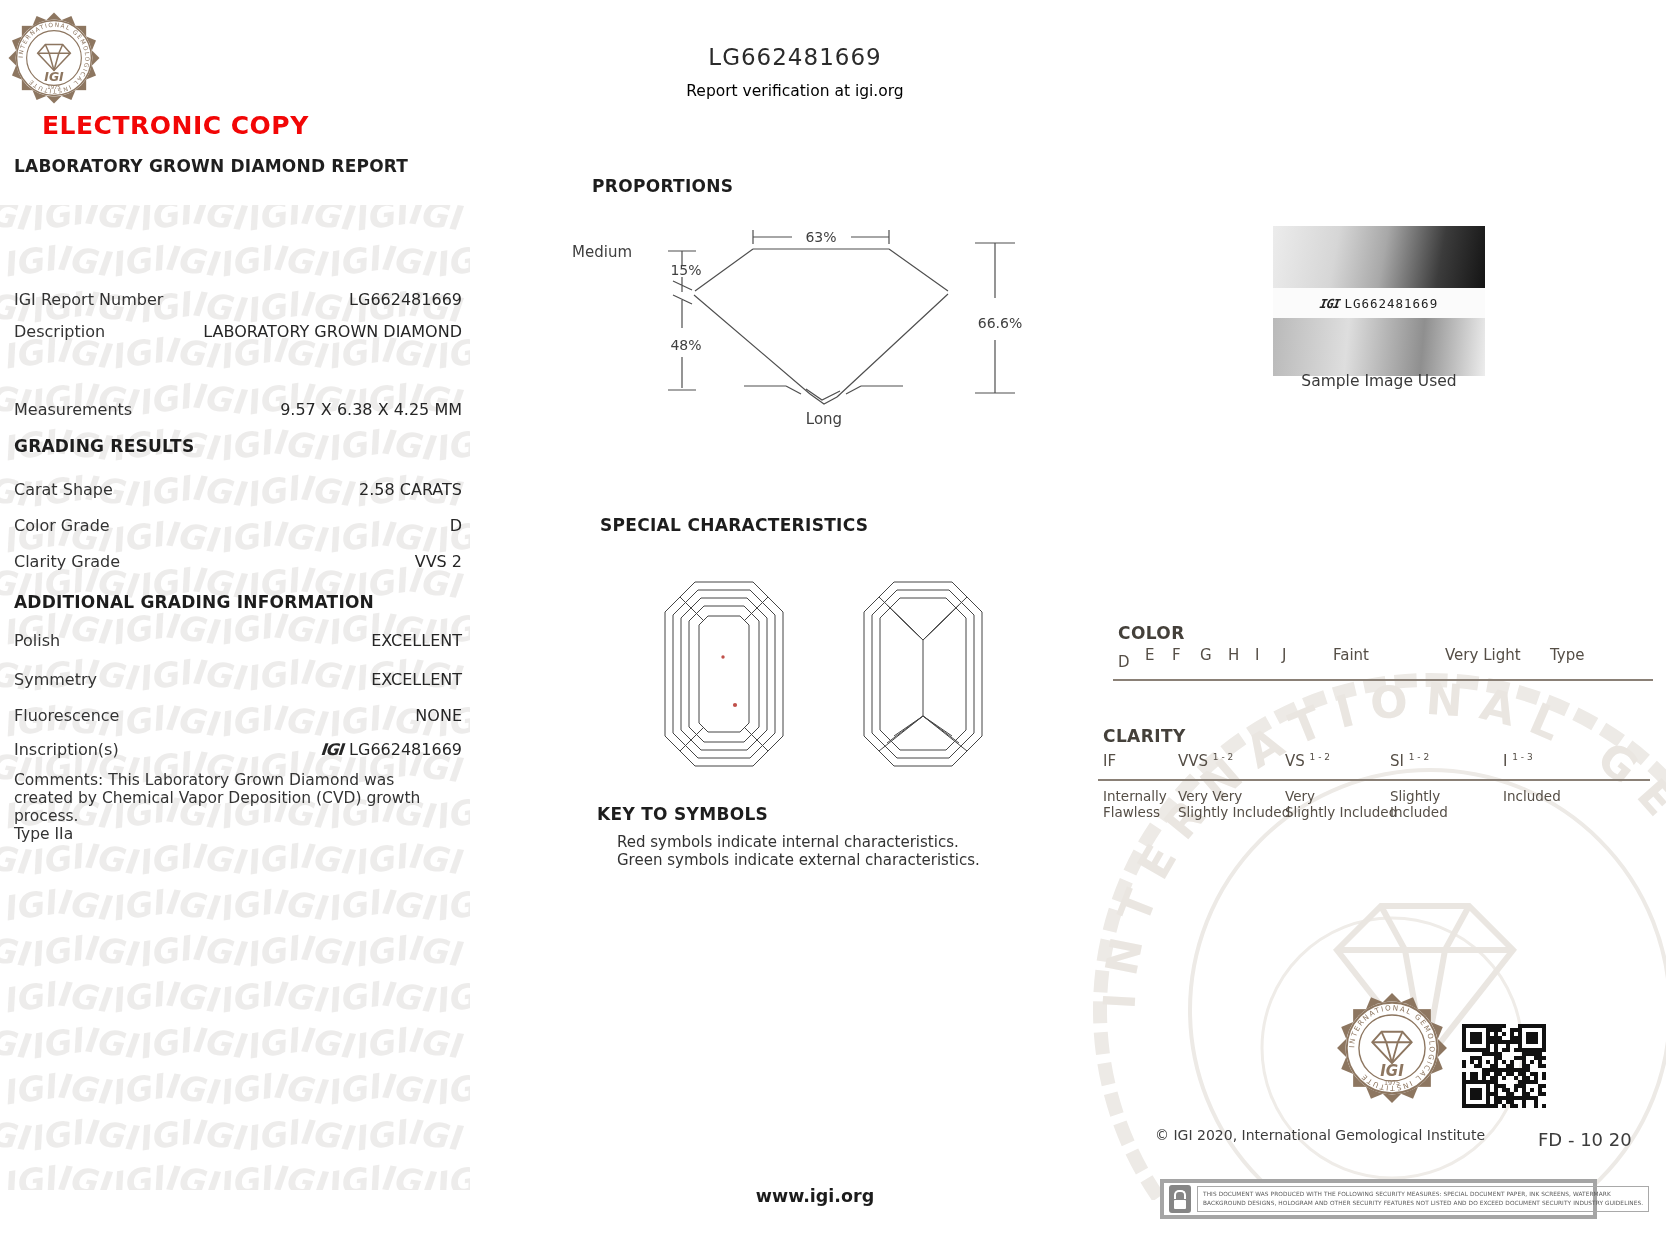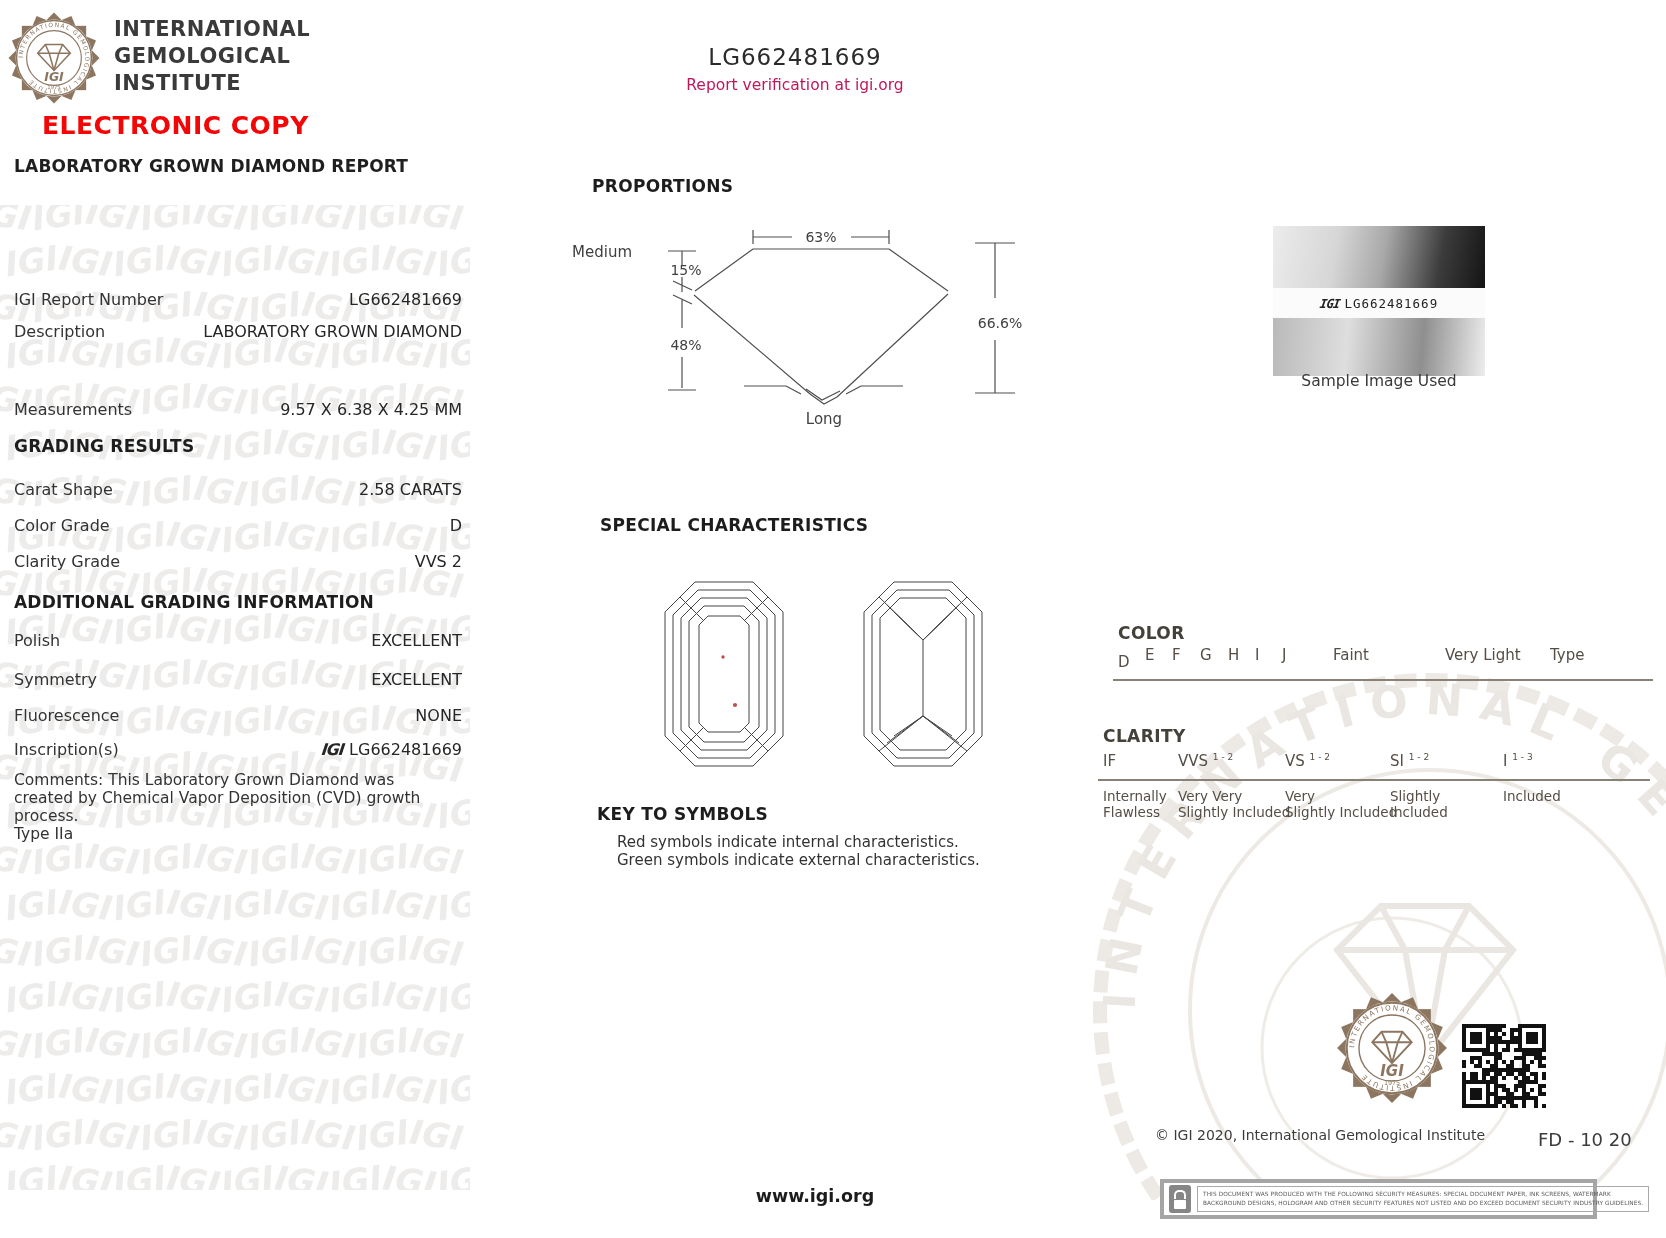--- a/index.html
+++ b/index.html
@@ -7,21 +7,21 @@
         font-family:"DejaVu Sans","Liberation Sans",sans-serif;color:#333;}
   .abs{position:absolute;}
   svg{display:block;}
   
   .inst-name{position:absolute;left:114px;top:16px;font-size:21px;font-weight:bold;
              color:#3a3a3a;line-height:27px;letter-spacing:.5px;z-index:2;}
   .ecopy{position:absolute;left:42px;top:111px;font-size:25px;font-weight:bold;
          letter-spacing:.5px;z-index:2;}
   .chead{position:absolute;left:595px;top:44px;width:400px;text-align:center;z-index:2;}
   .chead .num{font-size:23px;letter-spacing:1px;color:#2b2b2b;}
-  .chead .ver{font-size:15.5px;color:#be185d;margin-top:6px;}
+  .chead .ver{font-size:15.5px;color:#000000;margin-top:12px;}
   
   .rtitle{position:absolute;left:14px;top:156px;font-size:17px;font-weight:bold;
           color:#1f1f1f;letter-spacing:.2px;z-index:2;}
   #wm-left{position:absolute;left:0;top:205px;width:470px;height:985px;overflow:hidden;z-index:0;}
   .wm-tile{position:absolute;font-weight:bold;font-style:italic;font-size:34px;
            color:rgba(80,70,60,0.10);user-select:none;}
   .lrow{position:absolute;left:14px;width:448px;display:flex;justify-content:space-between;
         font-size:16px;color:#333;white-space:nowrap;z-index:1;}
   .lrow .val{color:#262626;}
   .lhead{position:absolute;left:14px;font-size:17px;font-weight:bold;color:#1d1d1d;
@@ -95,25 +95,20 @@
         <text y="24" text-anchor="middle" font-size="13" font-weight="bold" font-style="italic" fill="#8d7660">IGI</text>
         <text y="32" text-anchor="middle" font-size="5.5" fill="#8d7660">1975</text>
       </g>
     </defs>
   </svg>
 
   <svg class="seal-svg" style="left:6px;top:8px" width="96" height="100" viewBox="-50 -50 100 100">
     <use href="#sealg"></use>
   </svg>
 
-  <div class="inst-name">
-    <div>INTERNATIONAL</div>
-    <div>GEMOLOGICAL</div>
-    <div>INSTITUTE</div>
-  </div>
 
   <div class="ecopy" id="ecopy" style="color: rgb(242, 6, 6);">ELECTRONIC COPY</div>
 
   <div class="chead">
     <div class="num">LG662481669</div>
     <div class="ver">Report verification at igi.org</div>
   </div>
 
   <div class="rtitle">LABORATORY GROWN DIAMOND REPORT</div>
 

